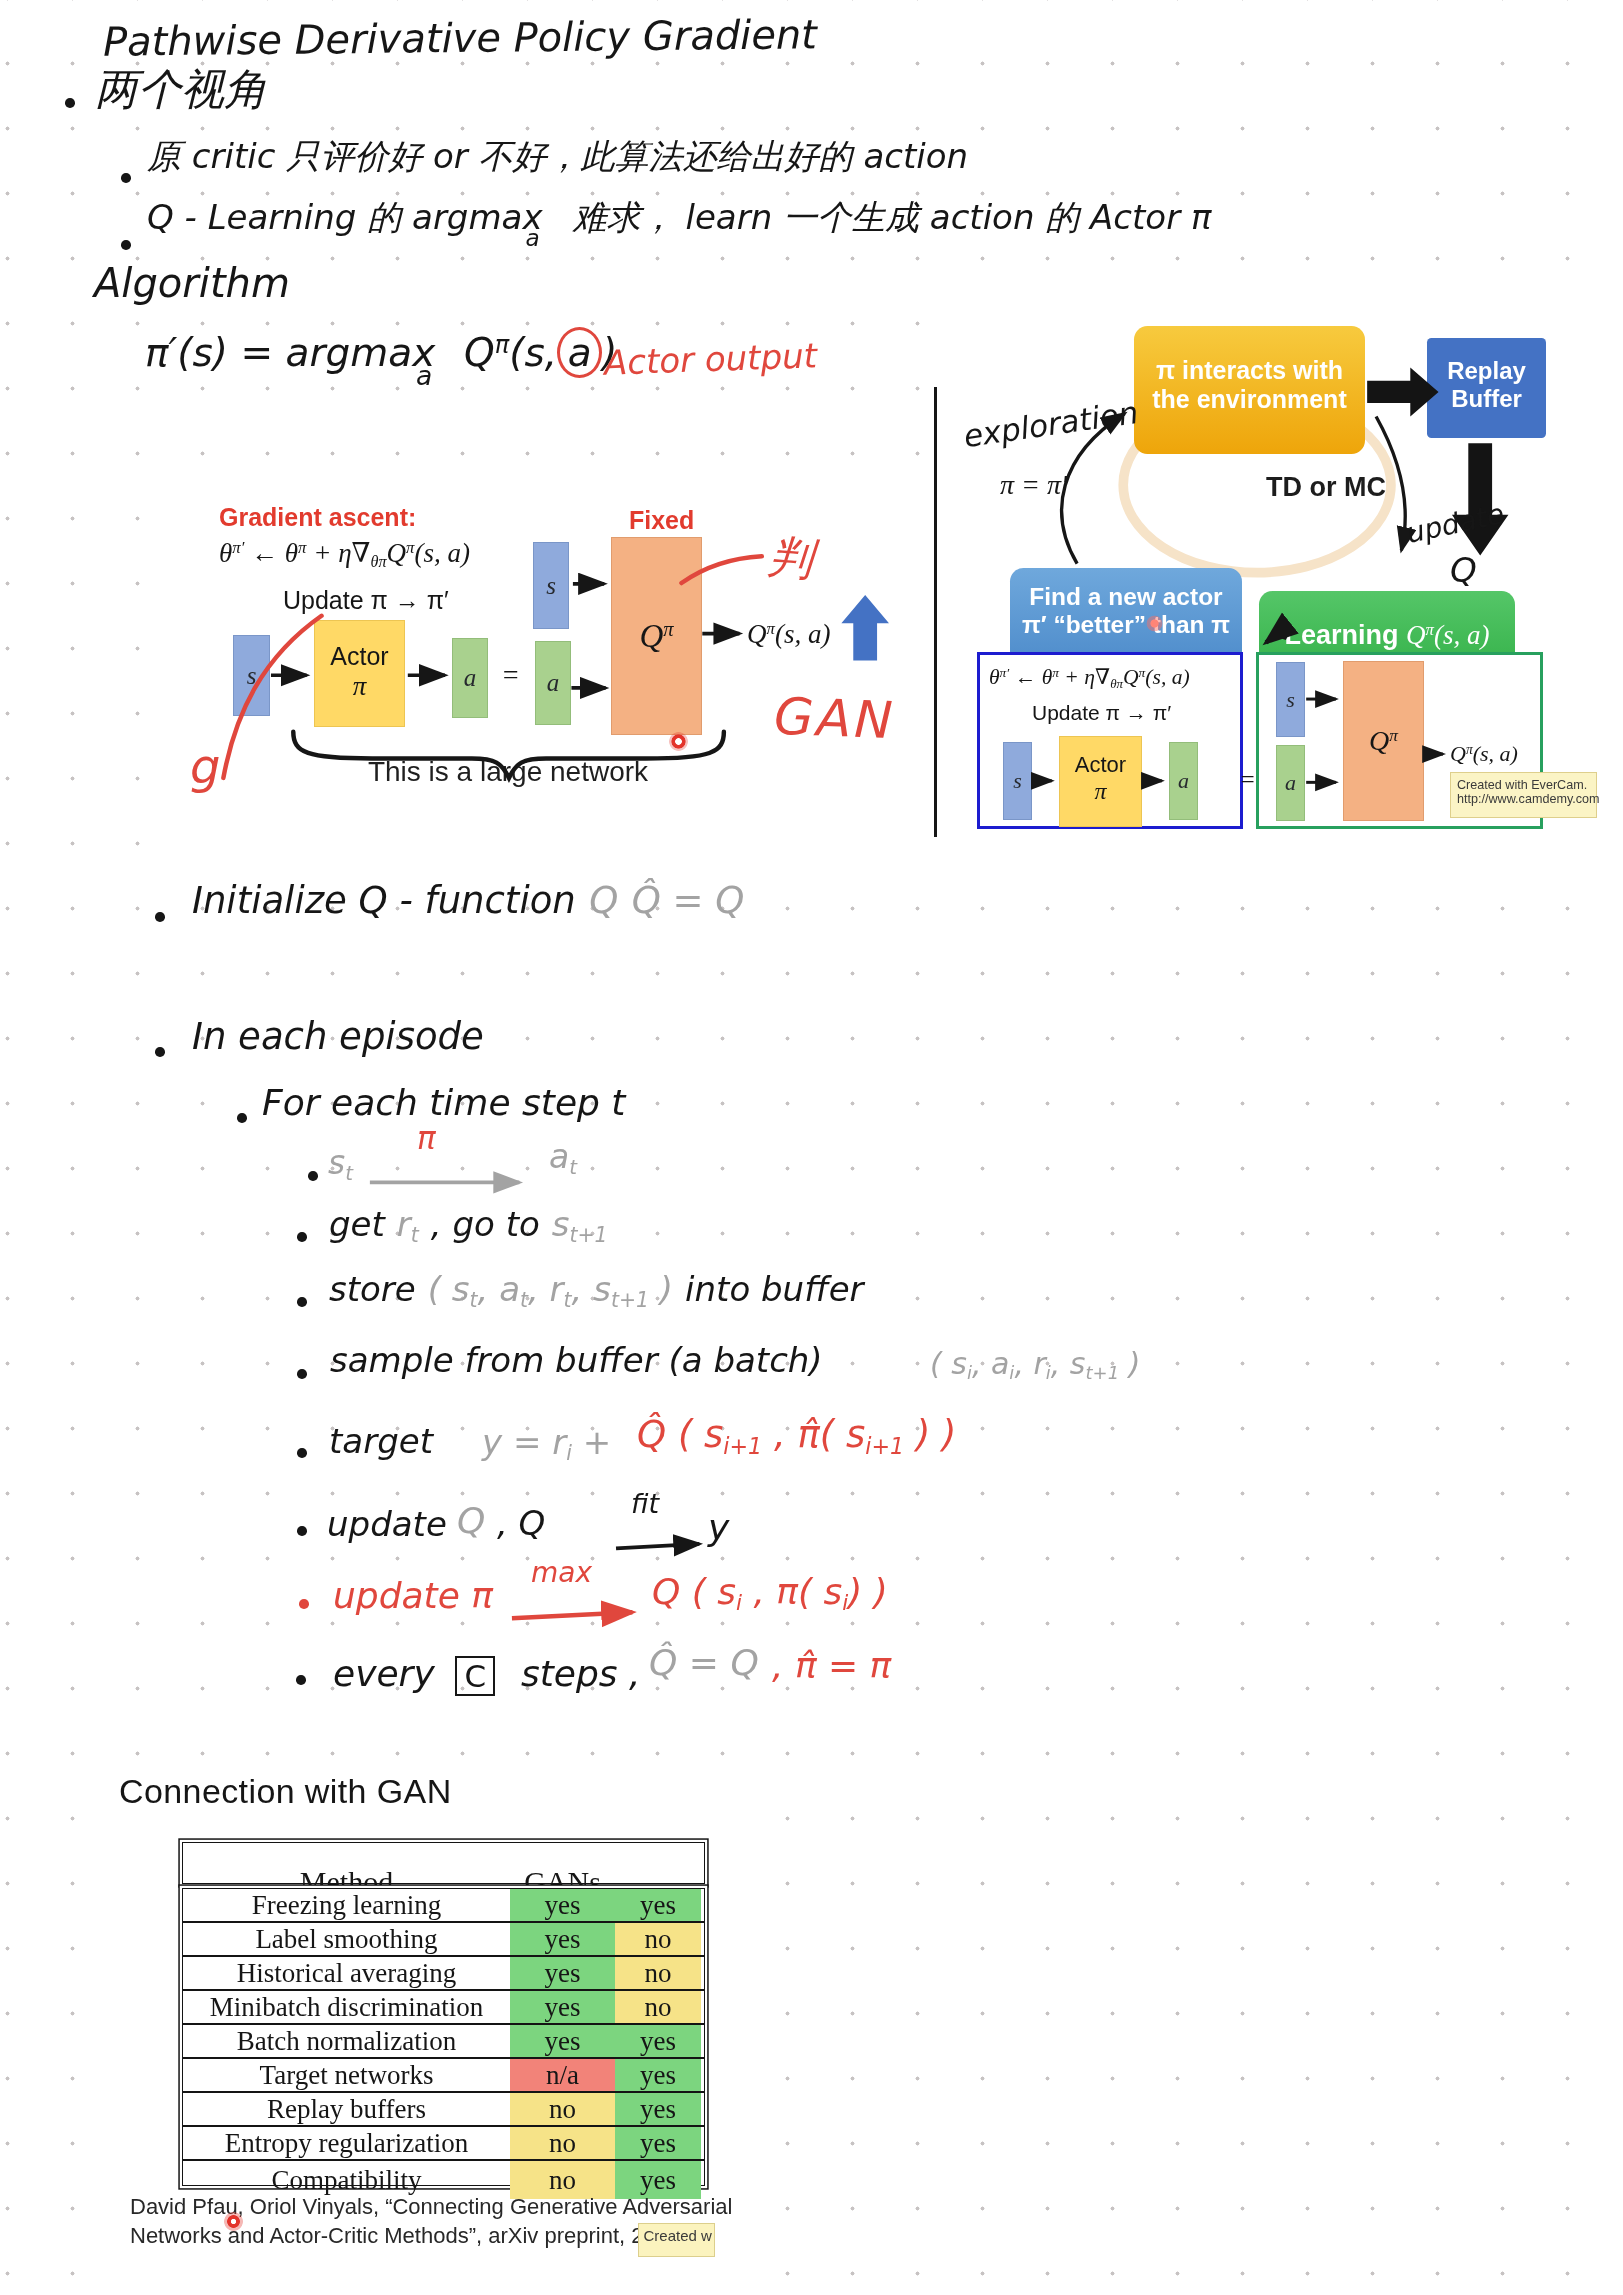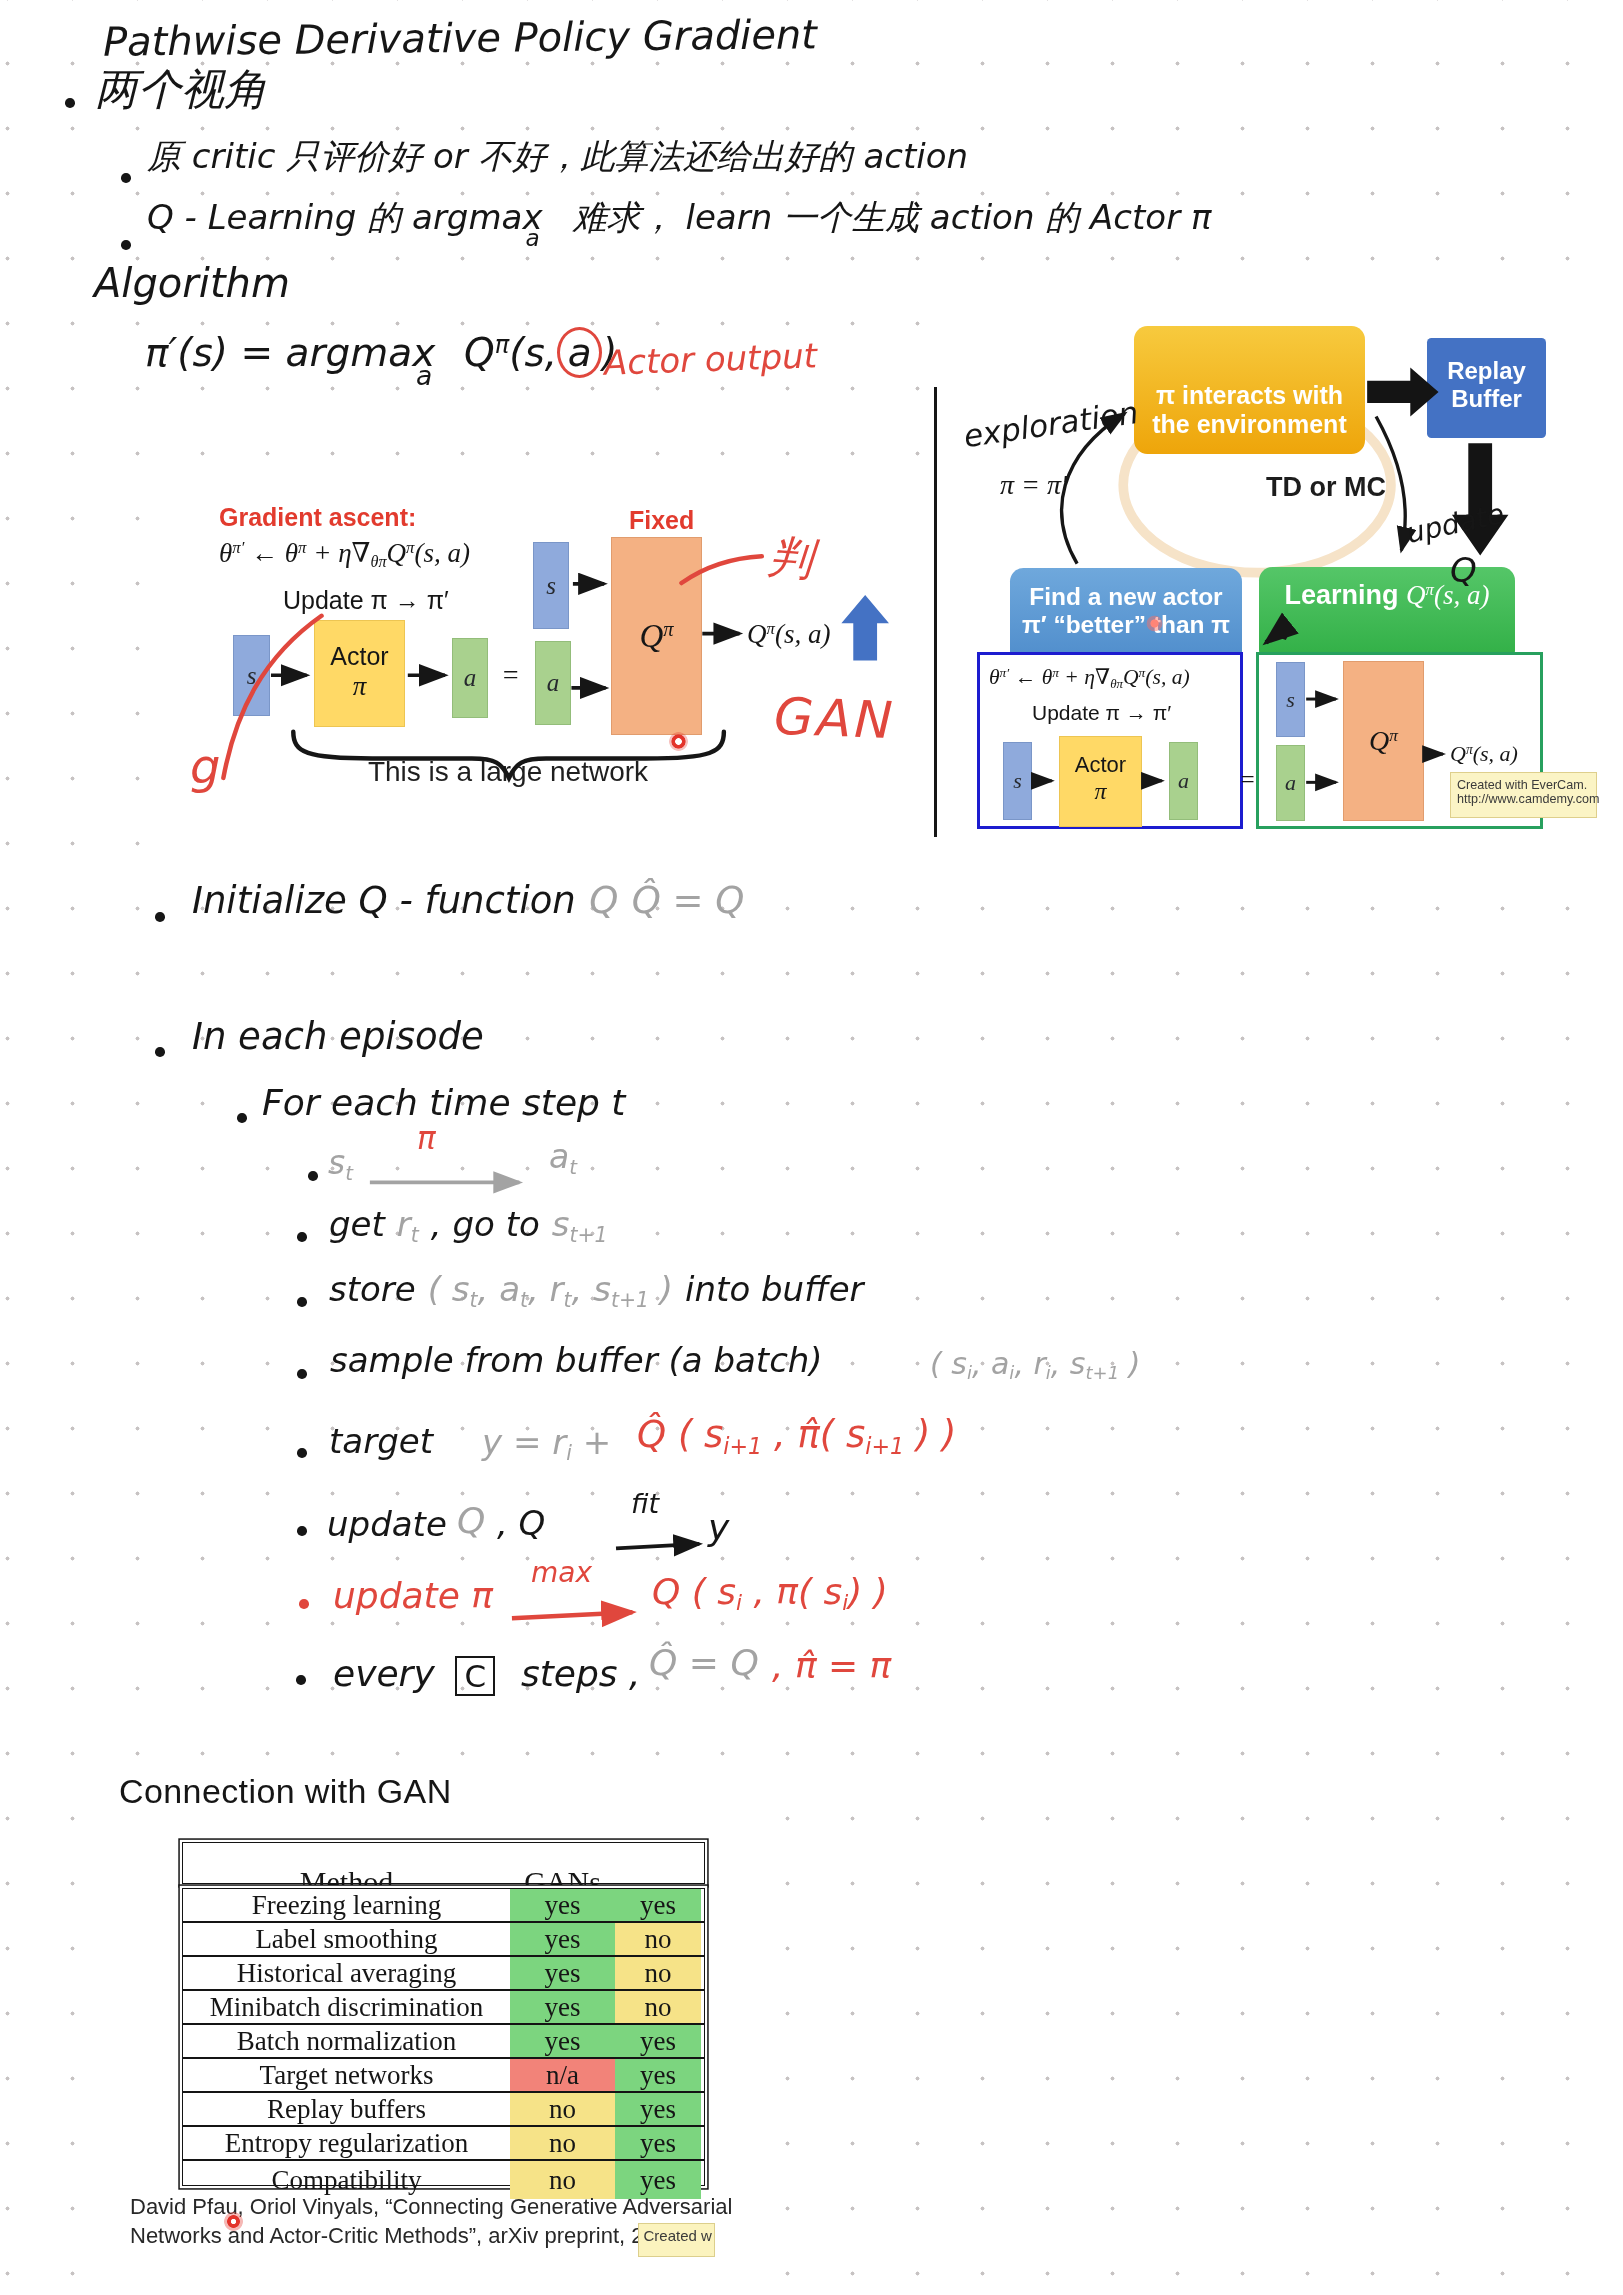--- a/index.html
+++ b/index.html
@@ -112,39 +112,39 @@
 
   <div class="abs print z3" style="left:342px;top:756px;width:332px;text-align:center;font-size:28px;color:#1f1f1f;">This is a large network</div>
 
   <div class="abs hw red z5" style="left:768px;top:528px;font-size:45px;transform:rotate(4deg);">判</div>
   <div class="abs hw red z5" style="left:774px;top:689px;font-size:51px;transform:rotate(2deg);letter-spacing:3px;">GAN</div>
   <div class="abs hw red z5" style="left:190px;top:738px;font-size:48px;">g</div>
 
   <div class="abs z3" style="left:934px;top:387px;width:3px;height:450px;background:#161616;"></div>
 
   <div class="rbox" style="left:1134px;top:326px;width:231px;height:128px;background:linear-gradient(#F7CA3E,#EEA50A);padding-top:30px;box-sizing:border-box;">
-    <div class="print" style="font-size:25px;font-weight:bold;margin-top:25px;">π interacts with</div>
+    <div class="print" style="font-size:25px;font-weight:bold;">π interacts with</div>
     <div class="print" style="font-size:25px;font-weight:bold;">the environment</div>
   </div>
   <div class="rbox" style="left:1427px;top:338px;width:119px;height:100px;border-radius:4.5px;background:#4472C4;padding-top:19.3px;box-sizing:border-box;">
     <div class="print" style="font-size:24px;font-weight:bold;">Replay</div>
     <div class="print" style="font-size:24px;font-weight:bold;">Buffer</div>
   </div>
 
   <div class="abs hw" style="left:963px;top:406px;font-size:31px;transform:rotate(-8deg);">exploration</div>
   <div class="abs math z3" style="left:1000px;top:469px;font-size:28px;">π = π′</div>
   <div class="abs print z3" style="left:1266px;top:472px;font-size:27px;color:#1d1d1d;font-weight:bold;">TD or MC</div>
   <div class="abs hw" style="left:1406px;top:507px;font-size:28px;transform:rotate(-12deg);">update</div>
   <div class="abs hw" style="left:1450px;top:550px;font-size:34px;">Q</div>
 
   <div class="rbox" style="left:1010px;top:568px;width:232px;height:97px;background:linear-gradient(#6FA8DC,#4E8CCB);padding-top:15px;box-sizing:border-box;">
     <div class="print" style="font-size:24.5px;font-weight:bold;">Find a new actor</div>
     <div class="print" style="font-size:24.5px;font-weight:bold;">π′ “better” than π</div>
   </div>
-  <div class="rbox" style="left:1259px;top:567px;width:256px;height:97px;background:linear-gradient(#55C668,#2FAE44);padding-top:13px;box-sizing:border-box;">
+  <div class="rbox" style="left:1259px;top:591px;width:256px;height:97px;background:linear-gradient(#55C668,#2FAE44);padding-top:29px;box-sizing:border-box;">
     <span class="print" style="font-size:27px;font-weight:bold;">Learning </span><span class="math" style="font-size:27px;"><span>Q</span><sup>π</sup><span>(s, a)</span></span>
   </div>
 
   <div class="abs z3" style="left:977px;top:652px;width:260px;height:171px;border:3px solid #1C1CCF;background:#fff;"></div>
   <div class="abs math z3" style="left:989px;top:664px;font-size:21.6px;">
     <span>θ</span><sup>π′</sup><span> ← θ</span><sup>π</sup><span> + η∇</span><sub>θπ</sub><span>Q</span><sup>π</sup><span>(s, a)</span>
   </div>
   <div class="abs print z3" style="left:1032px;top:701px;font-size:21px;">Update π → π′</div>
   <div class="bar blue" style="left:1003px;top:742px;width:27px;height:76px;font-size:22px;">
     <span>s</span>

